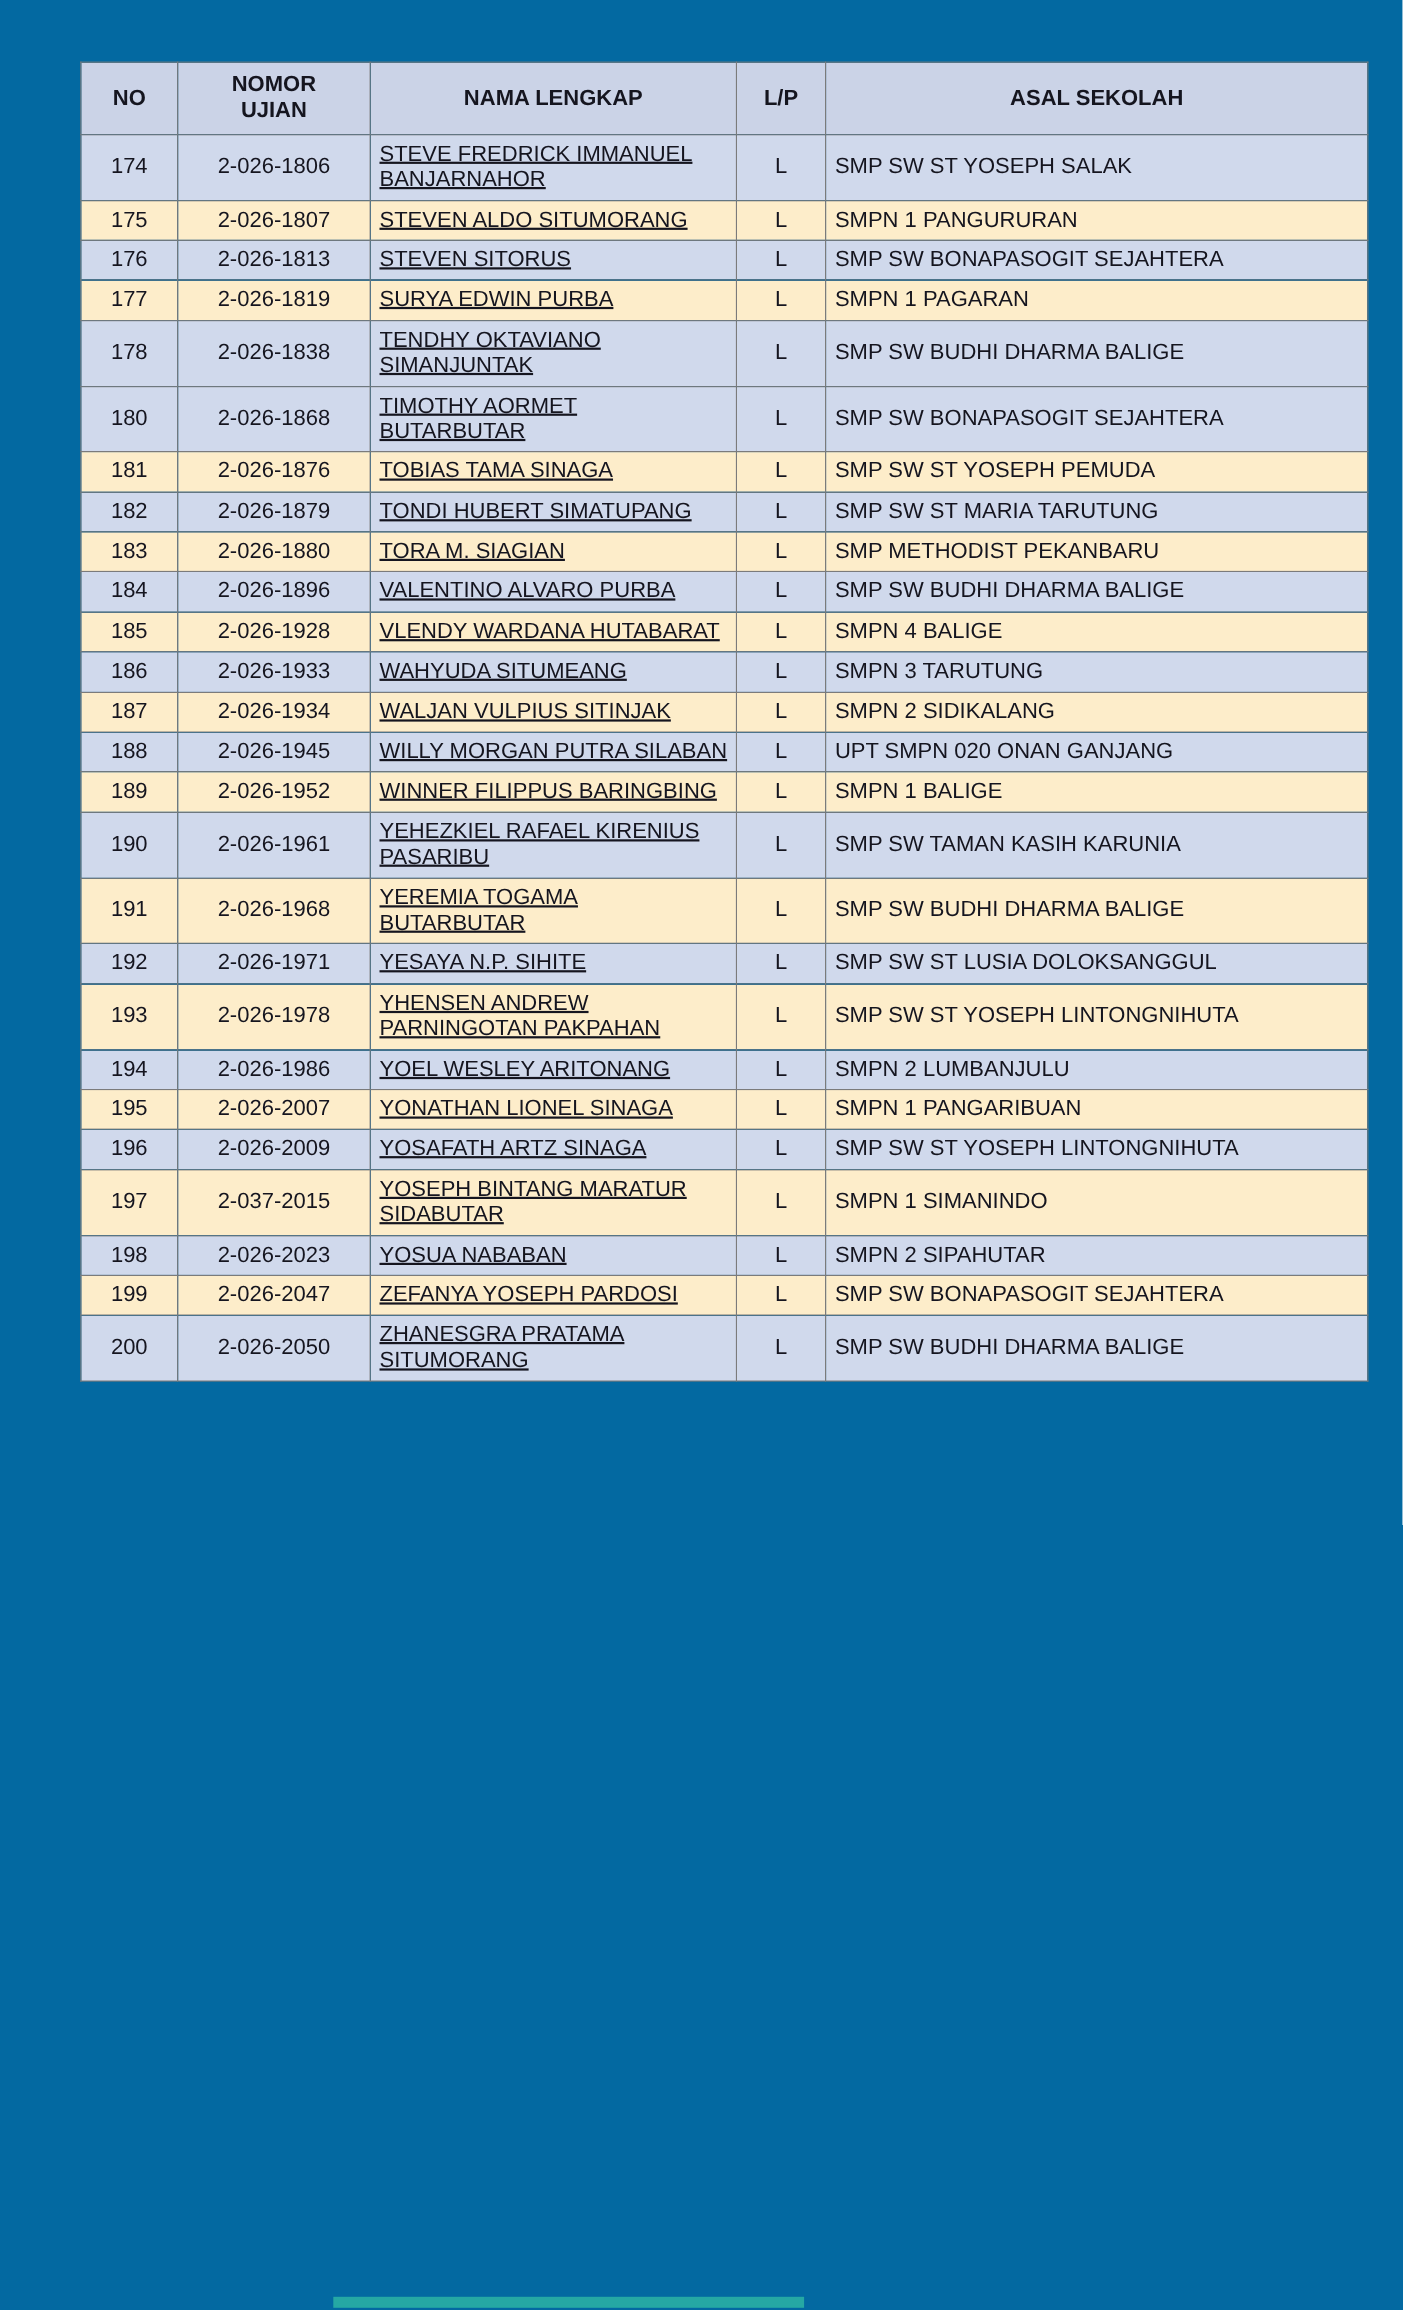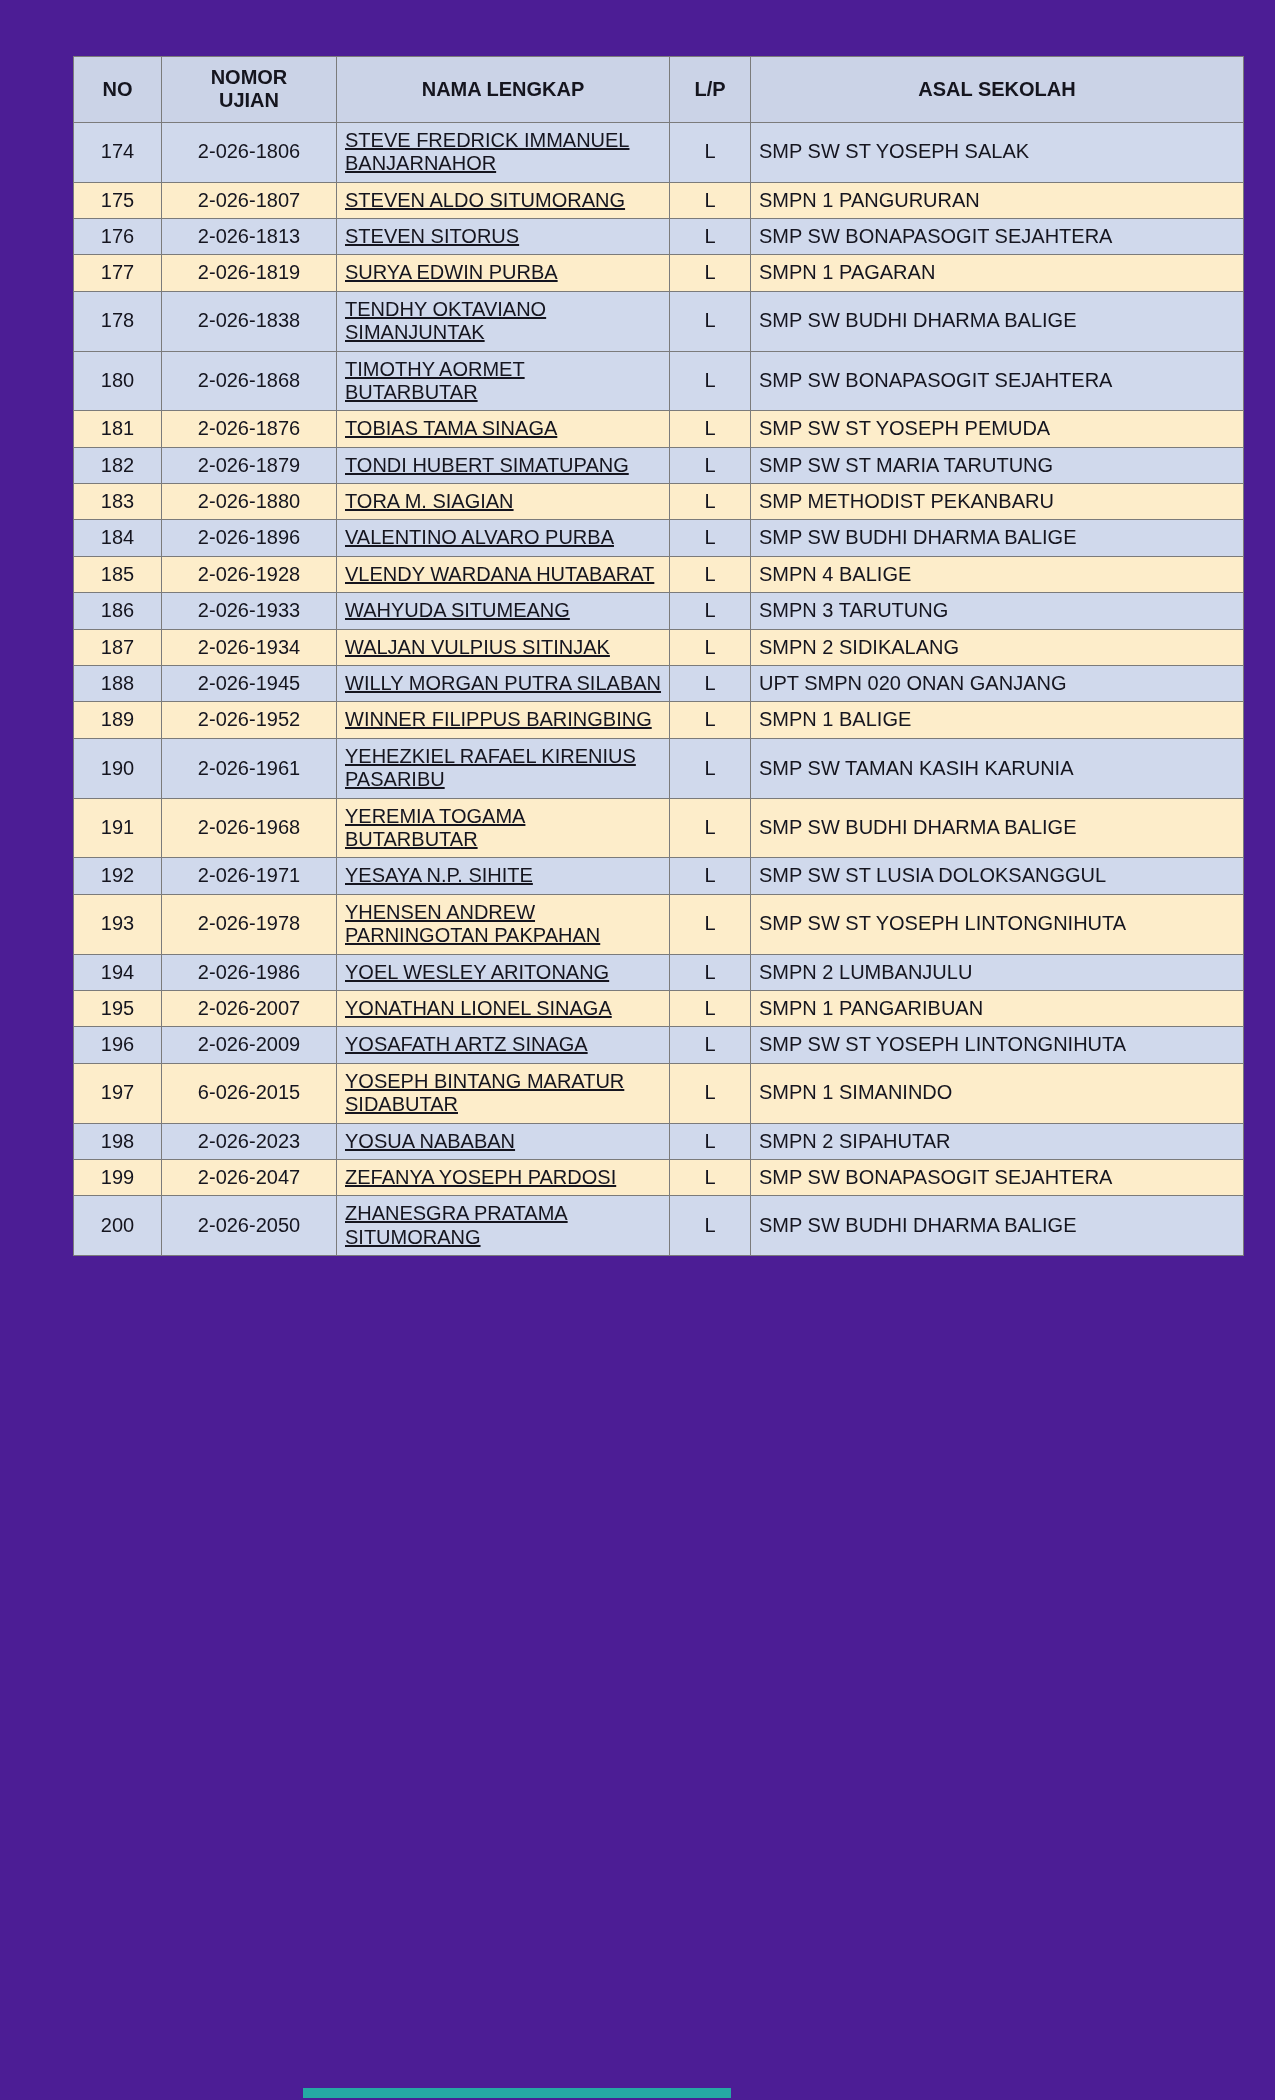--- a/index.html
+++ b/index.html
@@ -8,21 +8,21 @@
     background: #ffffff;
     width: 1275px;
     height: 2100px;
     overflow: hidden;
     font-family: "Liberation Sans", sans-serif;
   }
   .page {
     position: relative;
     width: 1275px;
     height: 2100px;
-    background: #4c1d95;
+    background: #0369a1;
   }
   table.students {
     position: absolute;
     left: 73px;
     top: 56px;
     border-collapse: collapse;
     table-layout: fixed;
     width: 1105px;
     color: #15151f;
     font-size: 20px;
@@ -250,21 +250,21 @@
         </tr>
         <tr class="row-blue">
           <td class="cell-no">196</td>
           <td class="cell-nomor">2-026-2009</td>
           <td class="cell-nama">YOSAFATH ARTZ SINAGA</td>
           <td class="cell-lp">L</td>
           <td class="cell-asal">SMP SW ST YOSEPH LINTONGNIHUTA</td>
         </tr>
         <tr class="row-cream">
           <td class="cell-no">197</td>
-          <td class="cell-nomor">6-026-2015</td>
+          <td class="cell-nomor">2-037-2015</td>
           <td class="cell-nama">YOSEPH BINTANG MARATUR SIDABUTAR</td>
           <td class="cell-lp">L</td>
           <td class="cell-asal">SMPN 1 SIMANINDO</td>
         </tr>
         <tr class="row-blue">
           <td class="cell-no">198</td>
           <td class="cell-nomor">2-026-2023</td>
           <td class="cell-nama">YOSUA NABABAN</td>
           <td class="cell-lp">L</td>
           <td class="cell-asal">SMPN 2 SIPAHUTAR</td>

